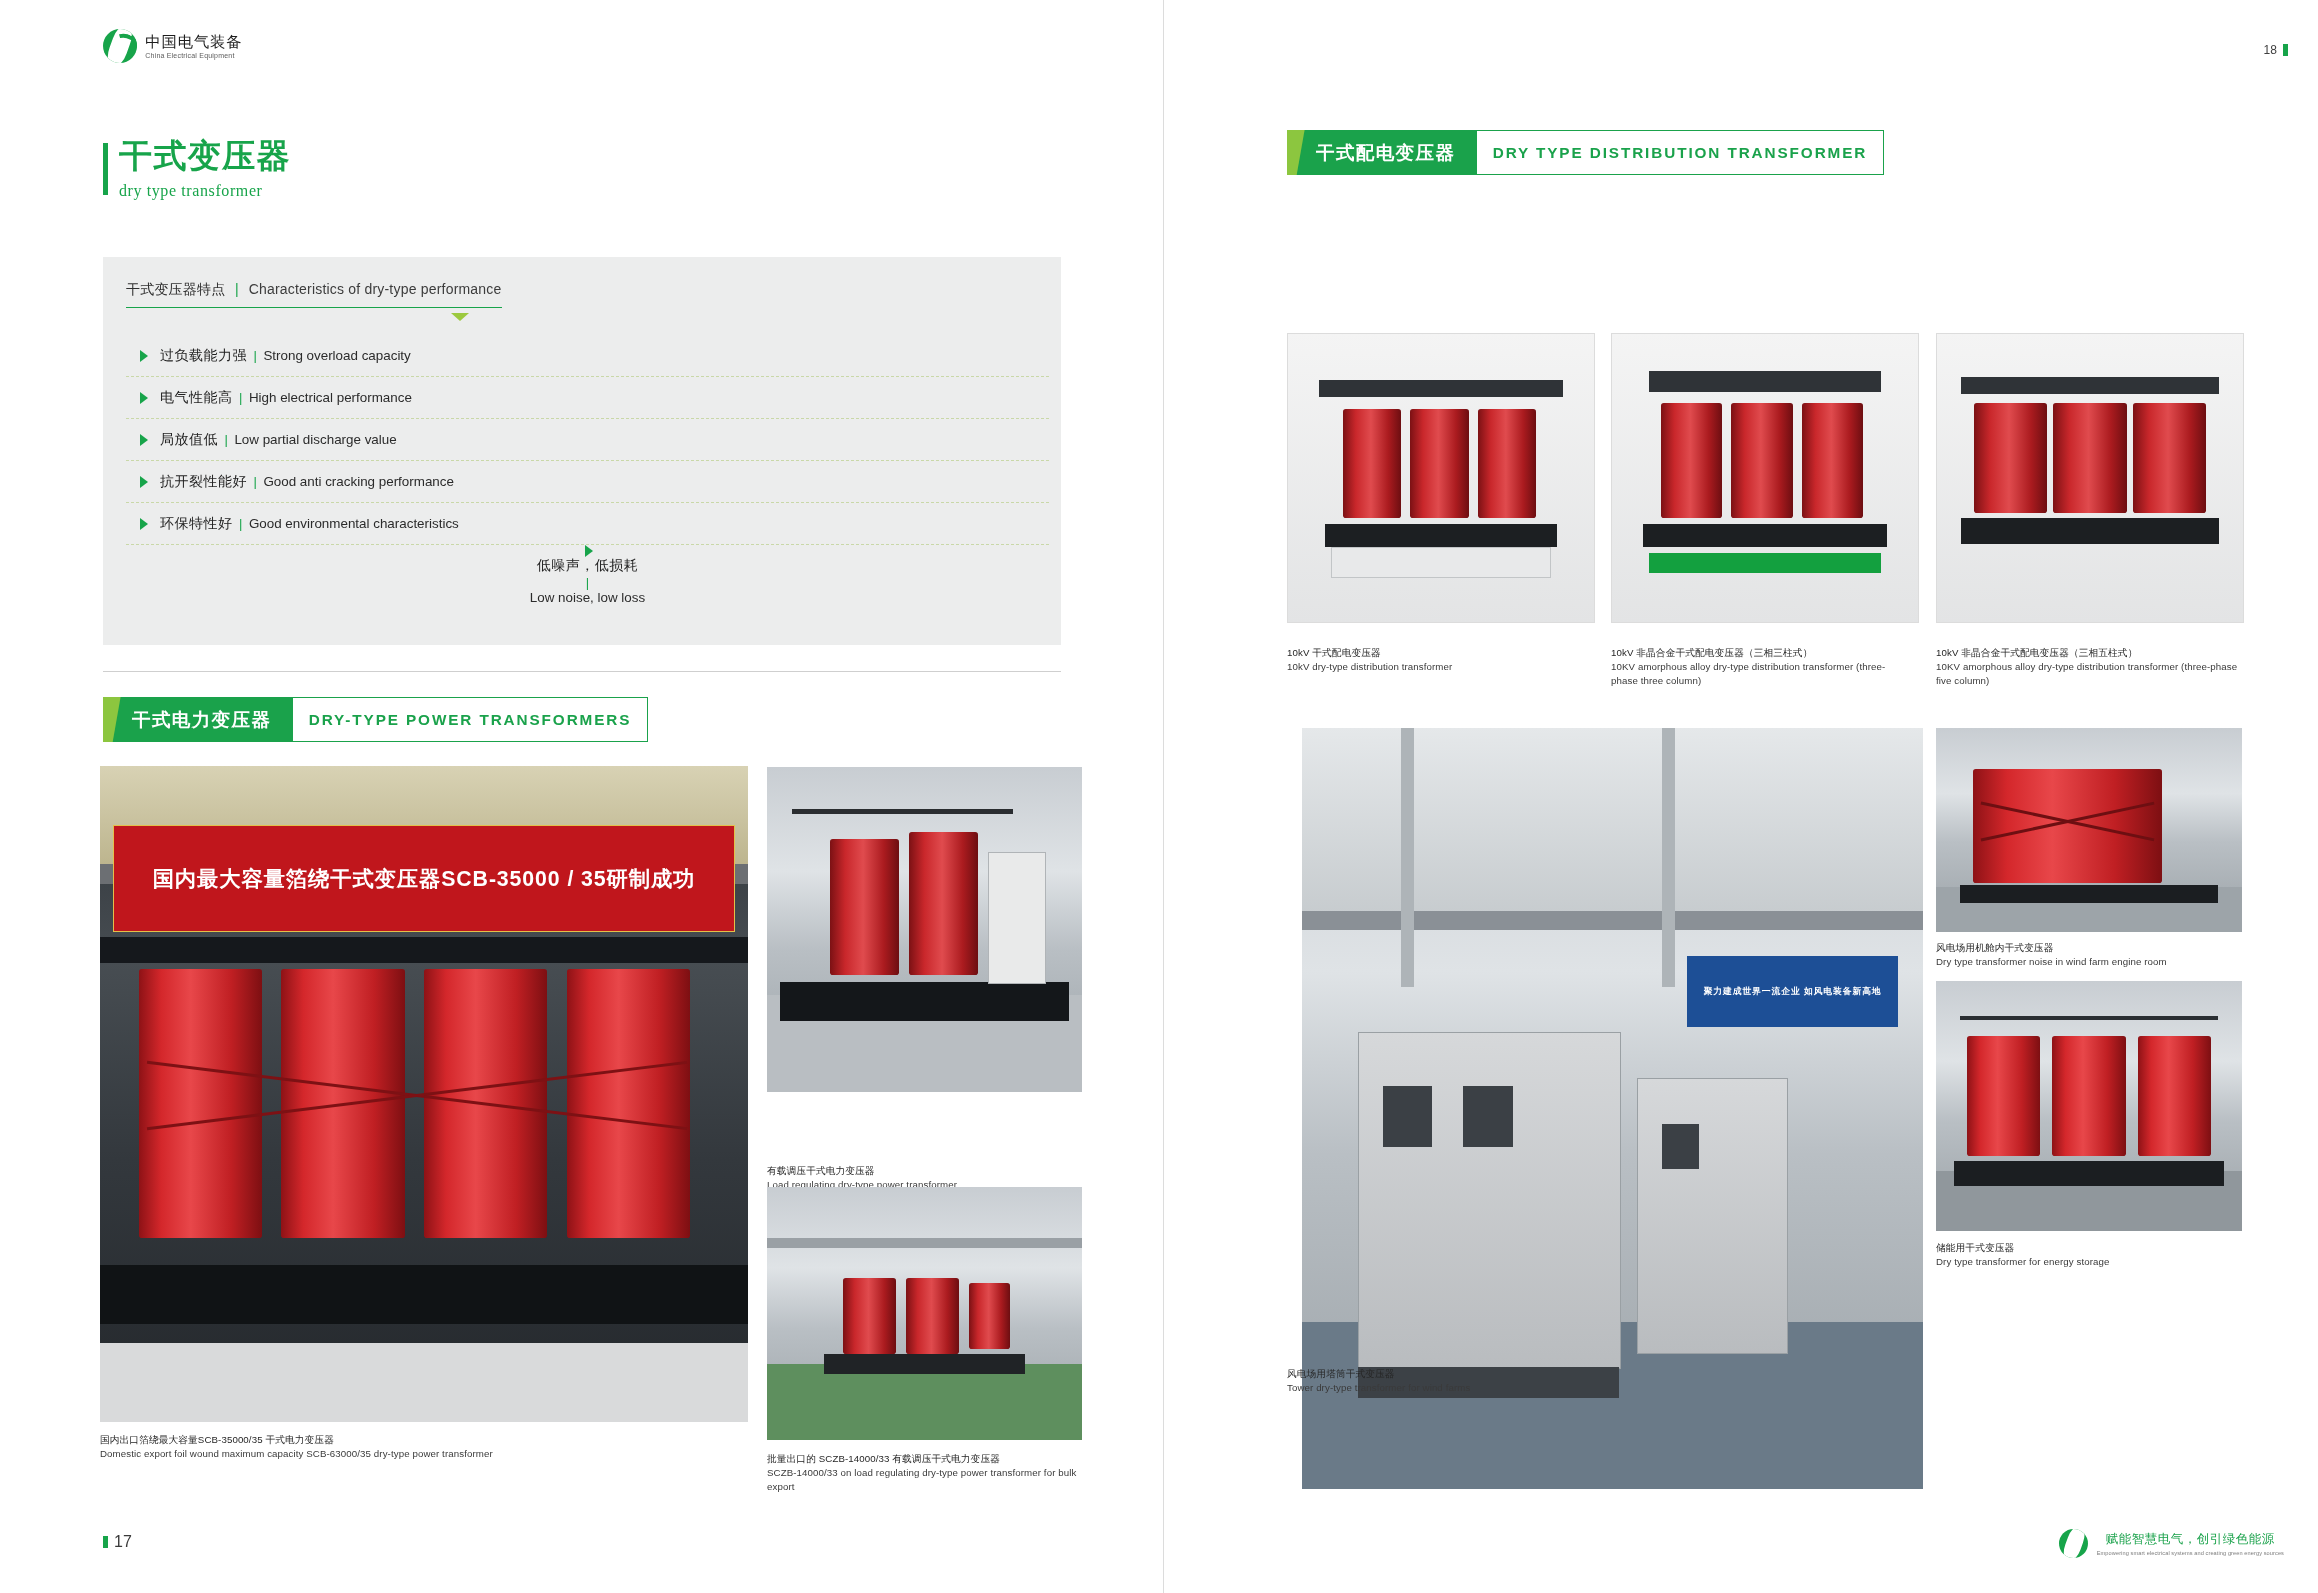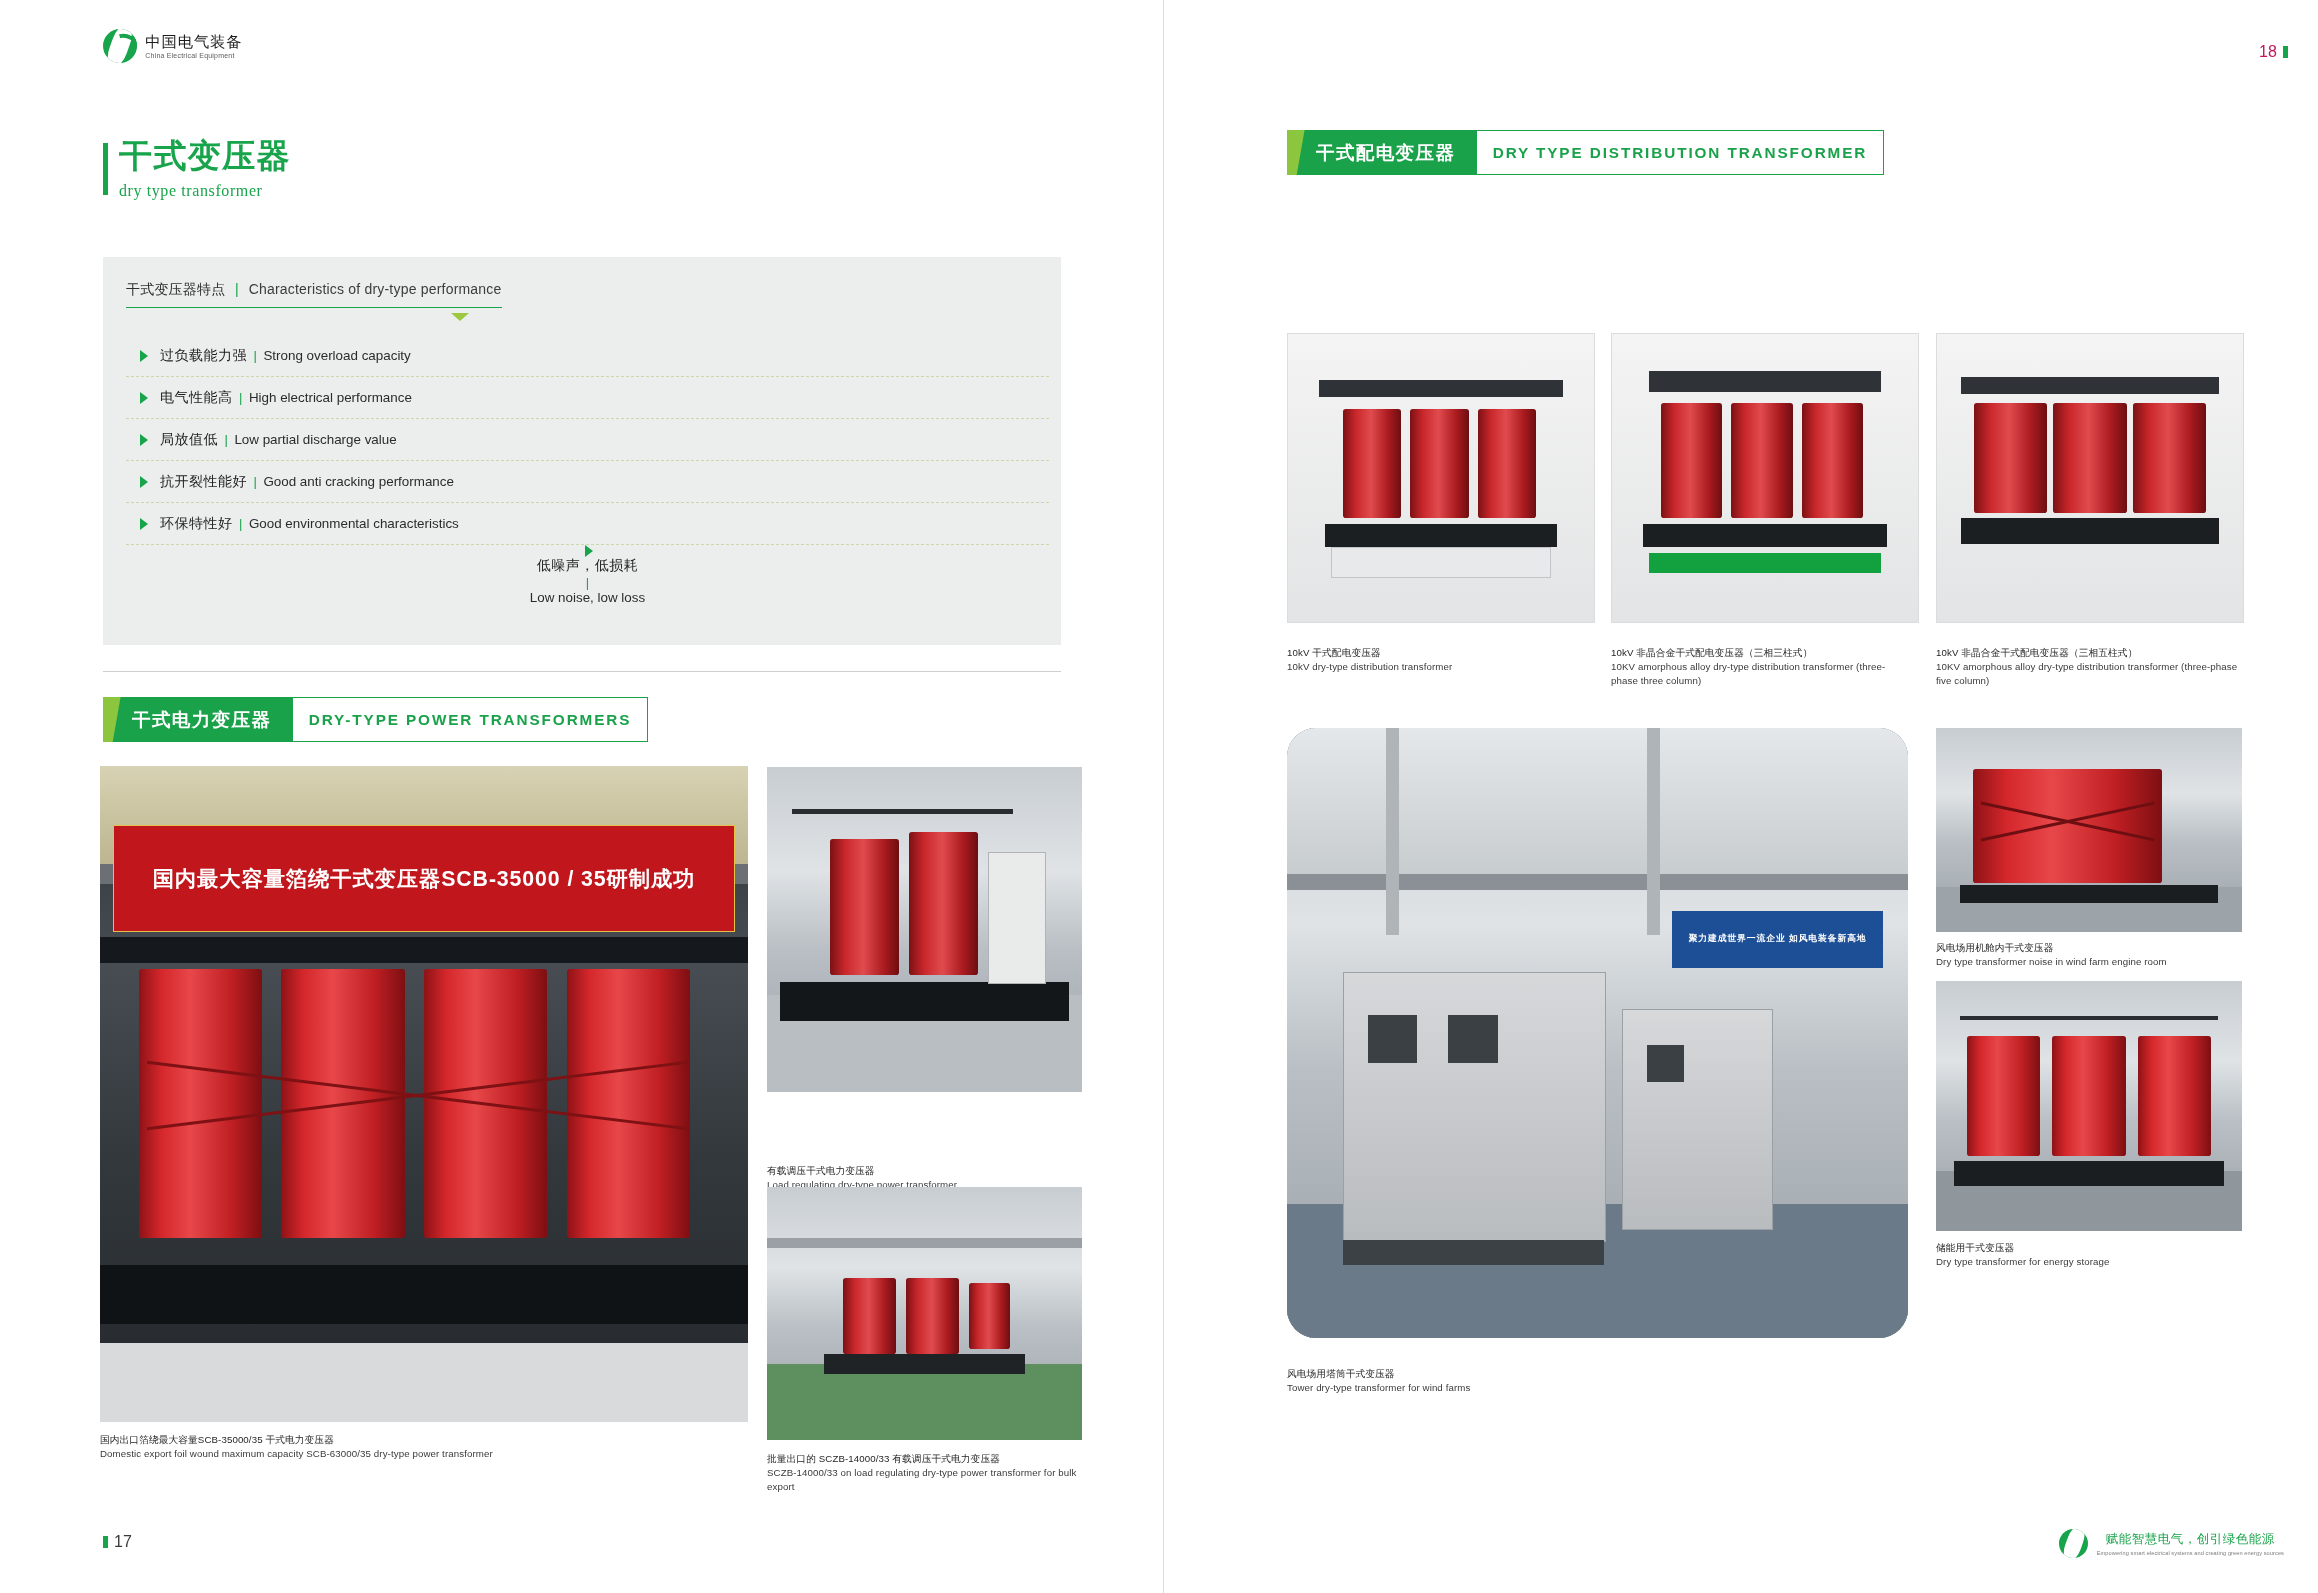--- a/index.html
+++ b/index.html
@@ -72,21 +72,21 @@
   .cabdark{position:absolute;background:#5b6065;}
   .ceiling{position:absolute;left:0;right:0;top:0;height:22%;background:linear-gradient(#e8ebee,#cdd2d6);}
   .beam{position:absolute;background:#8d949a;}
   .capline{display:block;}
 
   
   .pg-left{position:absolute;left:103px;bottom:43px;display:flex;align-items:center;gap:6.5px;}
   .pg-left .bar{width:4.6px;height:12px;background:#17a44a;}
   .pg-left .num{font-size:16px;color:#3b3b3b;}
   .pg-right{position:absolute;right:46px;top:43px;display:flex;align-items:center;gap:6.5px;}
-  .pg-right .num{font-size:16px;color:#be185d;}
+  .pg-right .num{font-size:12px;color:#404040;}
   .pg-right .bar{width:4.6px;height:12px;background:#17a44a;}
 
   .footer-logo{position:absolute;right:50px;bottom:36px;display:flex;align-items:center;gap:8.3px;}
   .footer-logo .fl-mark{width:29px;height:29px;border-radius:50%;background:#17a44a;position:relative;overflow:hidden;}
   .footer-logo .fl-mark:before{content:"";position:absolute;left:50%;top:-14%;width:54%;height:128%;background:#fff;transform:translateX(-50%) rotate(20deg);border-radius:50%/40%;}
   .footer-logo .fl-cn{font-size:12.5px;color:#1aa24b;letter-spacing:0.5px;padding-left:9px;}
   .footer-logo .fl-en{font-size:5.6px;color:#7d7d7d;margin-top:1.9px;letter-spacing:0.1px;}
 </style>
 </head>
 <body>
@@ -263,21 +263,21 @@
   </div>
   <div class="cap" style="left:447px;top:646px;width:301px;">
     <span class="capline">10kV 非晶合金干式配电变压器（三相三柱式）</span>
     <span class="capline en">10KV amorphous alloy dry-type distribution transformer (three-phase three column)</span>
   </div>
   <div class="cap" style="left:772px;top:646px;width:306px;">
     <span class="capline">10kV 非晶合金干式配电变压器（三相五柱式）</span>
     <span class="capline en">10KV amorphous alloy dry-type distribution transformer (three-phase five column)</span>
   </div>
 
-  <div class="photo" style="left:123px;top:728px;width:621px;height:610px;border-radius:29px;">
+  <div class="photo" style="left:138px;top:728px;width:621px;height:761px;">
     <div class="hall"></div>
     <div class="ceiling" style="height:26%;background:linear-gradient(#e5e8ea,#c5cacd);"></div>
     <div class="beam" style="left:0;right:0;top:24%;height:2.5%;background:#8a9096;"></div>
     <div class="beam" style="left:16%;top:0;width:2%;height:34%;background:#aeb4b8;"></div>
     <div class="beam" style="left:58%;top:0;width:2%;height:34%;background:#aeb4b8;"></div>
     <div class="floorblue" style="height:22%;background:#6a7a88;"></div>
     <div class="cabinet" style="left:9%;top:40%;width:42%;height:44%;"></div>
     <div class="cabinet" style="left:54%;top:46%;width:24%;height:36%;"></div>
     <div class="cabdark" style="left:13%;top:47%;width:8%;height:8%;background:#3b4045;"></div>
     <div class="cabdark" style="left:26%;top:47%;width:8%;height:8%;background:#3b4045;"></div>

